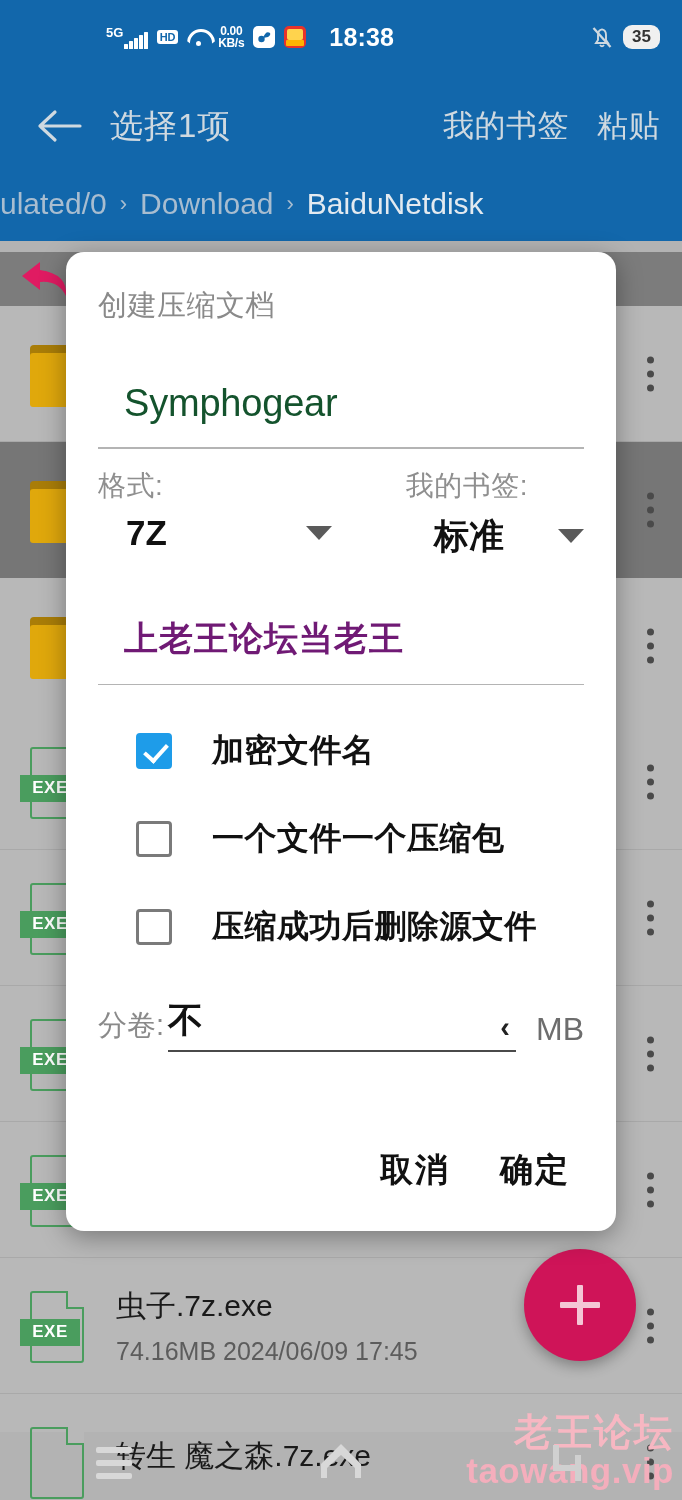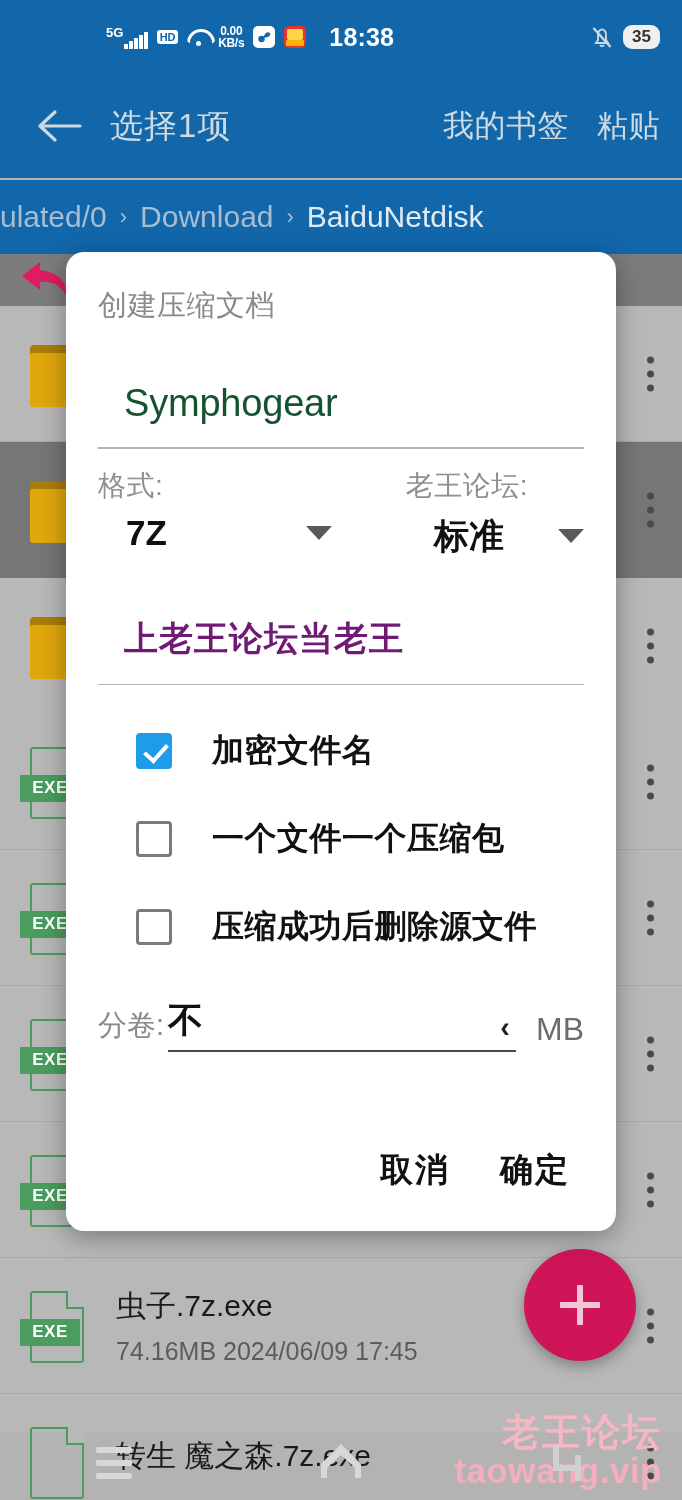--- a/index.html
+++ b/index.html
@@ -83,21 +83,21 @@
   }
   #backarrow svg { display: block; }
   .ab-title {
     color: #cfd9e0; font-size: 33px; margin-left: 14px; letter-spacing: 1px;
   }
   .ab-actions { margin-left: auto; display: flex; align-items: center; gap: 28px; padding-right: 22px; }
   .ab-action { color: #cfd9e0; font-size: 31px; letter-spacing: .5px; }
 
   
   #crumbs {
-    position: absolute; top: 180px; left: 0;
+    position: absolute; top: 167px; left: 0;
     width: 682px; height: 74px;
     background: #1267ab;
     display: flex; align-items: center;
     overflow: hidden;
     z-index: 5;
   }
   .crumb { color: #a8bdd0; font-size: 30px; white-space: nowrap; }
   .crumb.last { color: #e3eaf0; text-align: right; }
   .crumb-sep { color: #a8bdd0; font-size: 22px; margin: 0 13px; }
 
@@ -164,21 +164,21 @@
   }
   #fab .plus { position: relative; width: 40px; height: 40px; }
   #fab .plus::before, #fab .plus::after {
     content:""; position:absolute; background:#f4c6d5; border-radius:1px;
   }
   #fab .plus::before { left:0; top:17px; width:40px; height:6px; }
   #fab .plus::after { top:0; left:17px; height:40px; width:6px; }
 
   
   #watermark {
-    position: absolute; right: 20px; bottom: 10px;
+    position: absolute; right: 8px; bottom: 10px;
     text-align: right; z-index: 4; pointer-events: none;
   }
   #watermark .wm1 { font-size: 38px; color: #f7b7c2; font-weight: bold; letter-spacing: 2px; line-height: 1.05; }
   #watermark .wm2 { font-size: 35px; color: #f4aebc; font-weight: bold; letter-spacing: .5px; line-height: 1.05; }
 
   
   #navbar {
     position: absolute; bottom: 0; left: 0;
     width: 682px; height: 74px;
     display: flex; align-items: center; justify-content: space-around;
@@ -513,21 +513,21 @@
 
     <div class="sel-row">
       <div class="sel-col">
         <div class="sel-label">格式:</div>
         <div class="sel-val">
           <span class="txt">7Z</span>
           <span class="caret"></span>
         </div>
       </div>
       <div class="sel-col right">
-        <div class="sel-label ctr">老王论坛:</div>
+        <div class="sel-label ctr">我的书签:</div>
         <div class="sel-val">
           <span class="txt c">标准</span>
           <span class="caret"></span>
         </div>
       </div>
     </div>
 
     <div class="pwd-field">上老王论坛当老王</div>
     <div class="rule"></div>
 

